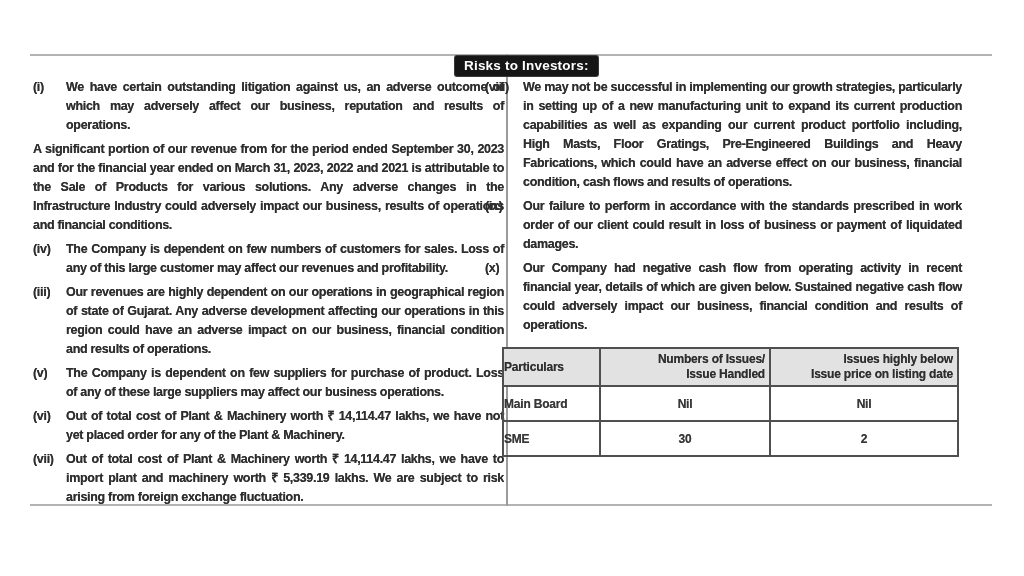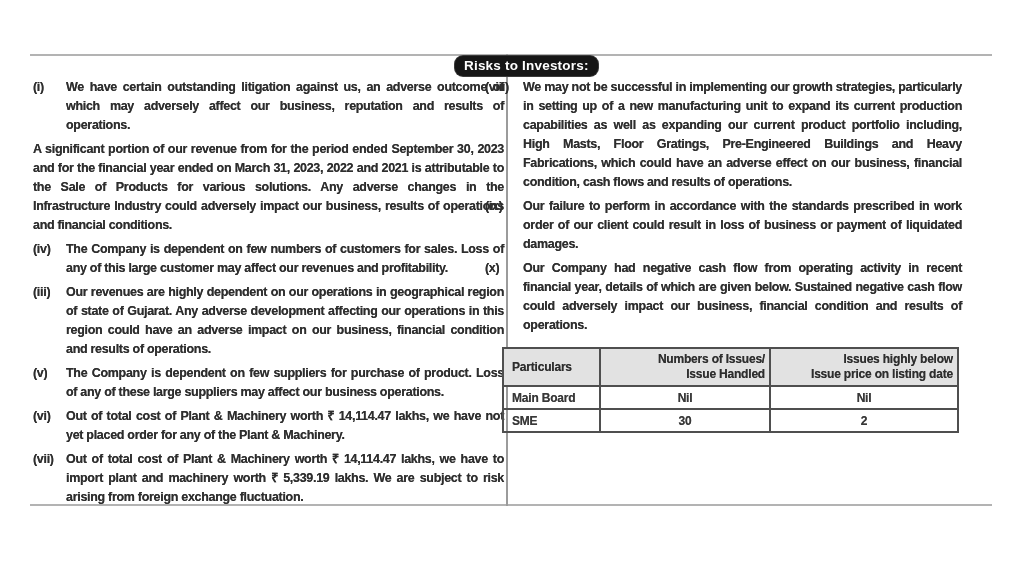--- a/index.html
+++ b/index.html
@@ -10,21 +10,21 @@
 
   .rule { position: absolute; background: #b3b3b3; }
   .rule-top    { left: 30px; top: 54px;  width: 962px; height: 2px; }
   .rule-bottom { left: 30px; top: 504px; width: 962px; height: 2px; }
   .rule-mid    { left: 506px; top: 54px; width: 2px;  height: 452px; background: #9b9b9b; }
 
   .badge {
     position: absolute; left: 455px; top: 56px;
     background: #161616; color: #ffffff;
     font-size: 13.5px; font-weight: 700; letter-spacing: 0.2px;
-    padding: 2px 9px 3px 9px; border-radius: 8px;
+    padding: 2px 9px 3px 9px; border-radius: 2px;
     box-shadow: 0 0 0 1px #3a3a3a;
   }
 
   .col { position: absolute; top: 78px; }
   .col-left  { left: 33px;  width: 471px; }
   .col-right { left: 485px; width: 477px; }
 
   .risk-item { display: flex; margin-bottom: 5px; }
   .risk-item .marker {
     flex: 0 0 33px; font-weight: 700; font-size: 12.5px; line-height: 19px;
@@ -42,23 +42,23 @@
     table-layout: fixed;
   }
   table.issues th, table.issues td {
     border: 2px solid #4f4f4f; font-size: 12px; font-weight: 700;
     letter-spacing: -0.2px; text-shadow: 0 0 0.5px rgba(45,45,45,0.7);
   }
   table.issues th {
     background: #e2e2e2; text-align: right; padding: 3px 4px;
     white-space: pre-line; line-height: 15px;
   }
-  table.issues th.first, table.issues td.first { text-align: left; padding-left: 8px; width: 97px; }
+  table.issues th.first, table.issues td.first { text-align: left; padding-left: 0; width: 97px; }
   table.issues col.c2 { width: 170px; }
-  table.issues td { text-align: center; padding: 3px 4px; height: 23px; color: #383838; }
+  table.issues td { text-align: center; padding: 3px 4px; height: 35px; color: #383838; }
 </style>
 </head>
 <body>
 
 <div class="page">
 
   <div class="rule rule-top"></div>
   <div class="rule rule-bottom"></div>
   <div class="rule rule-mid"></div>
 

